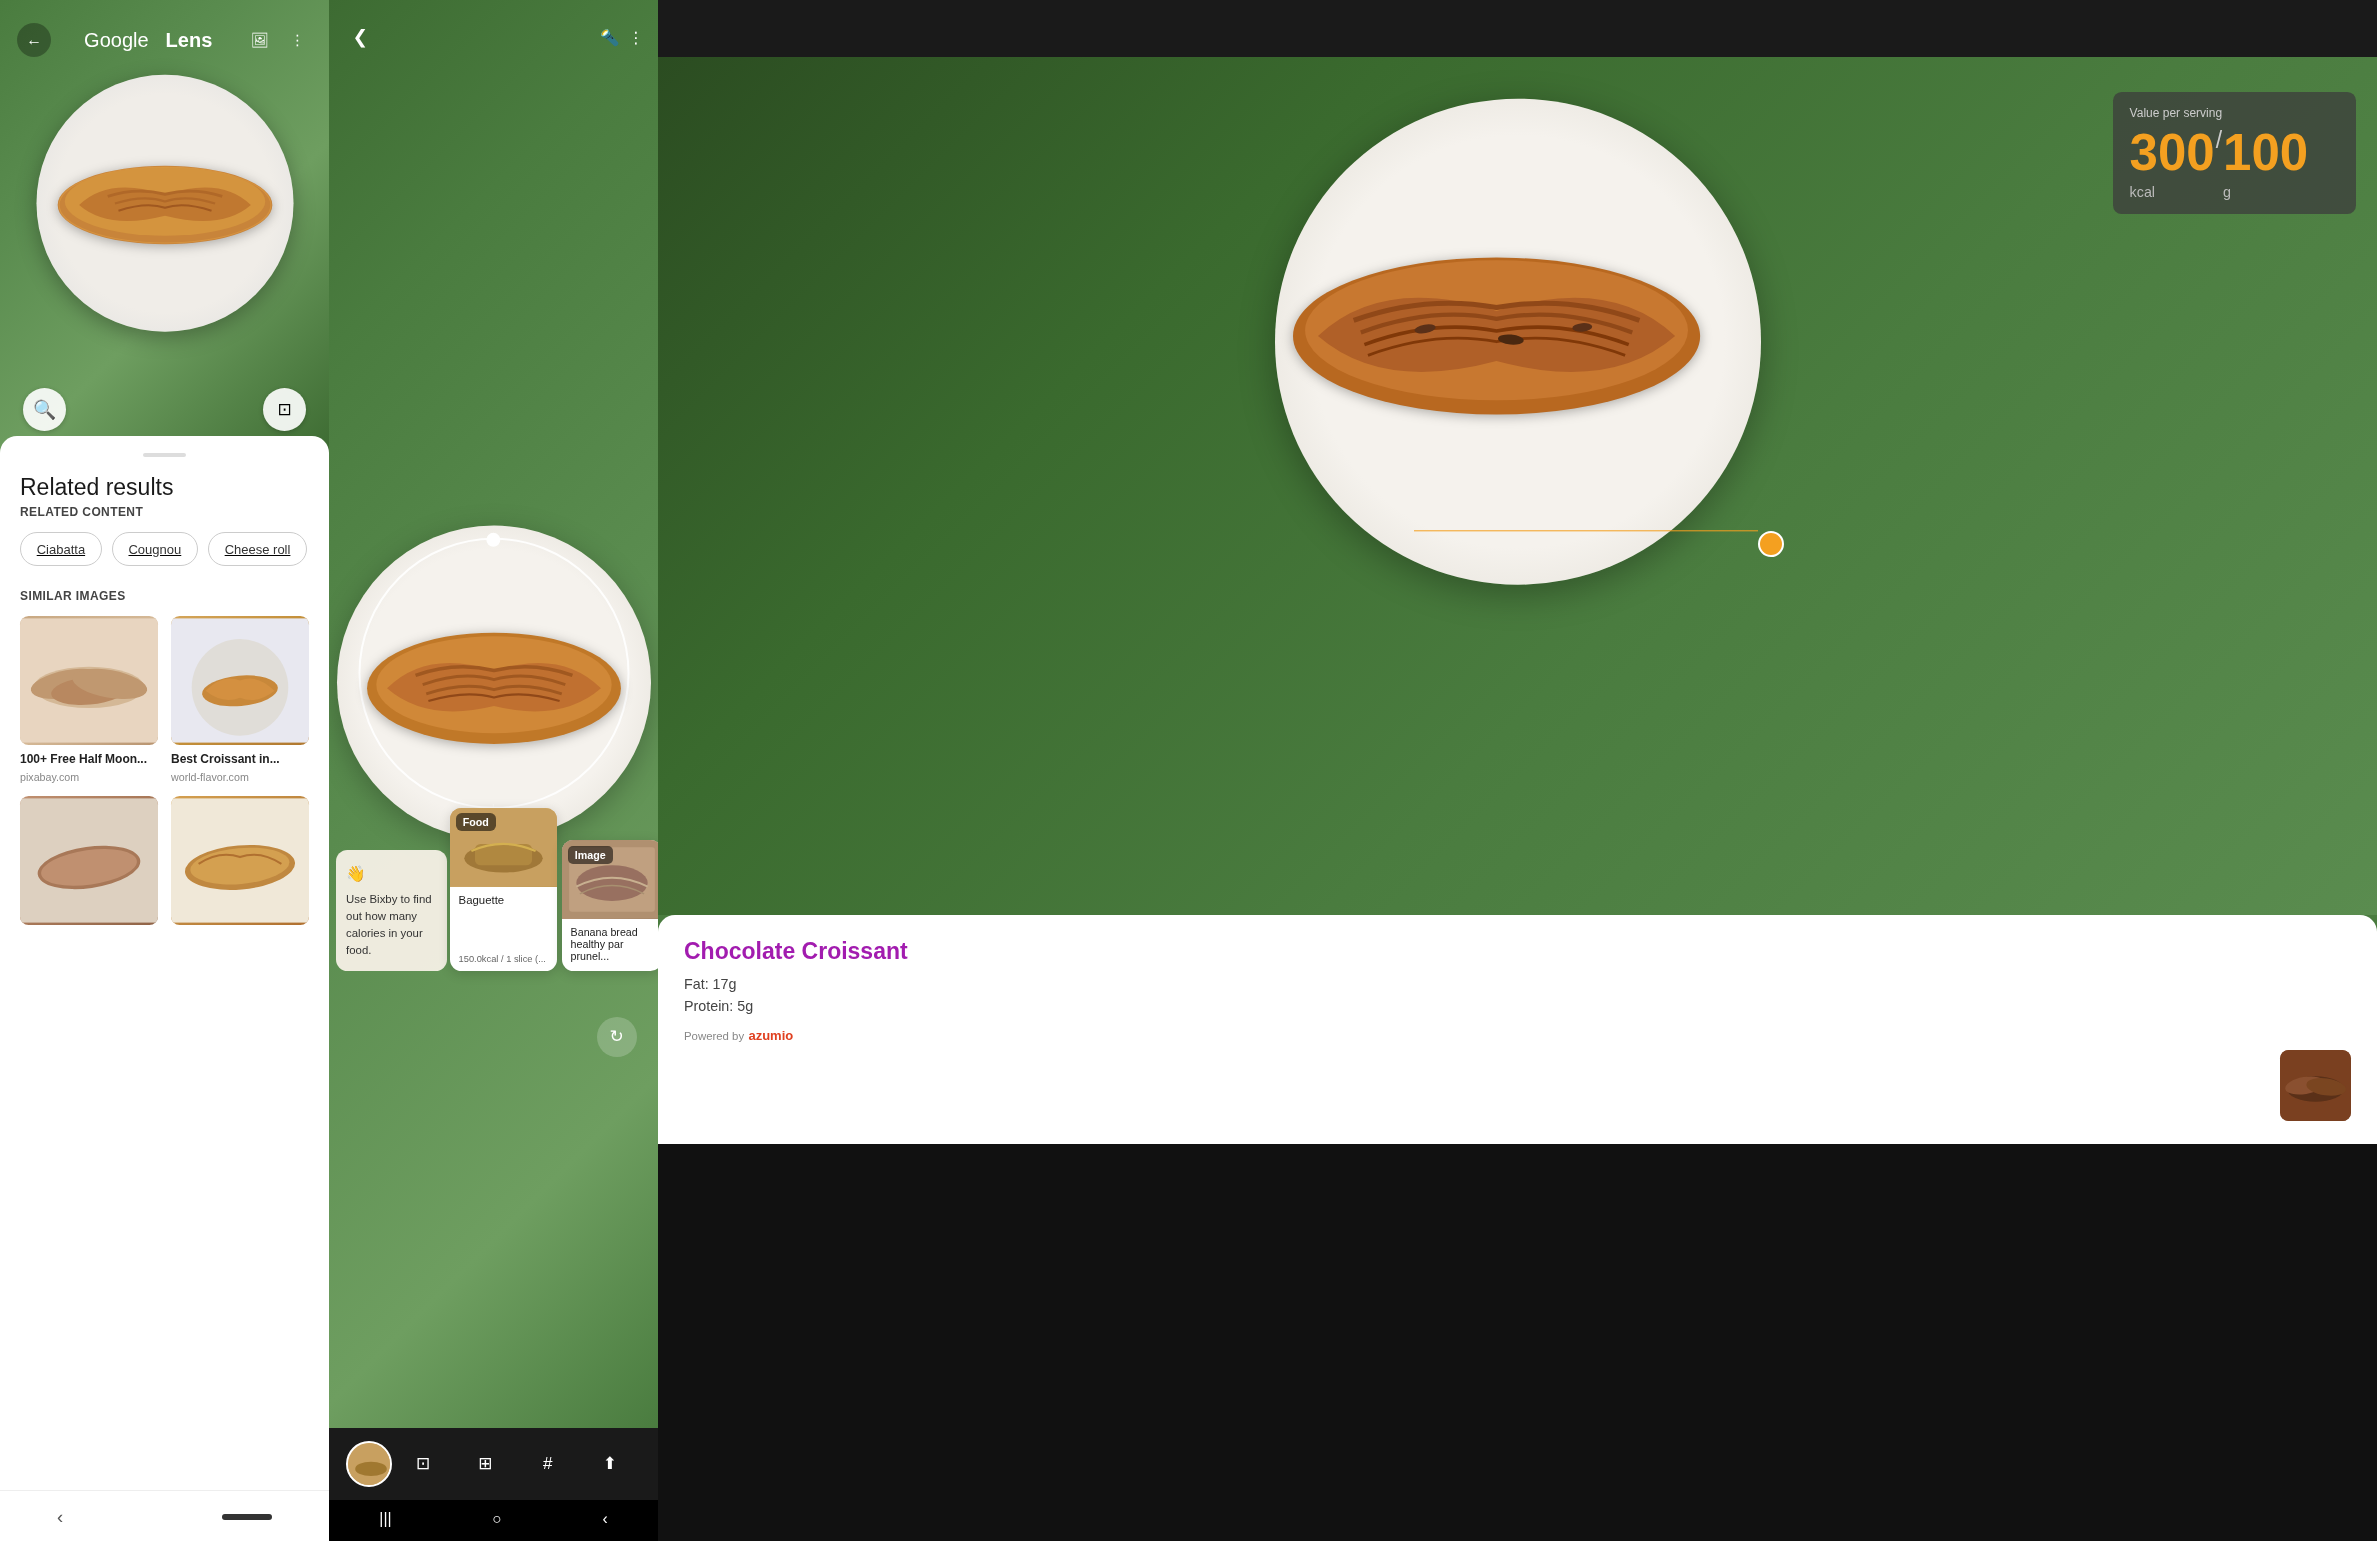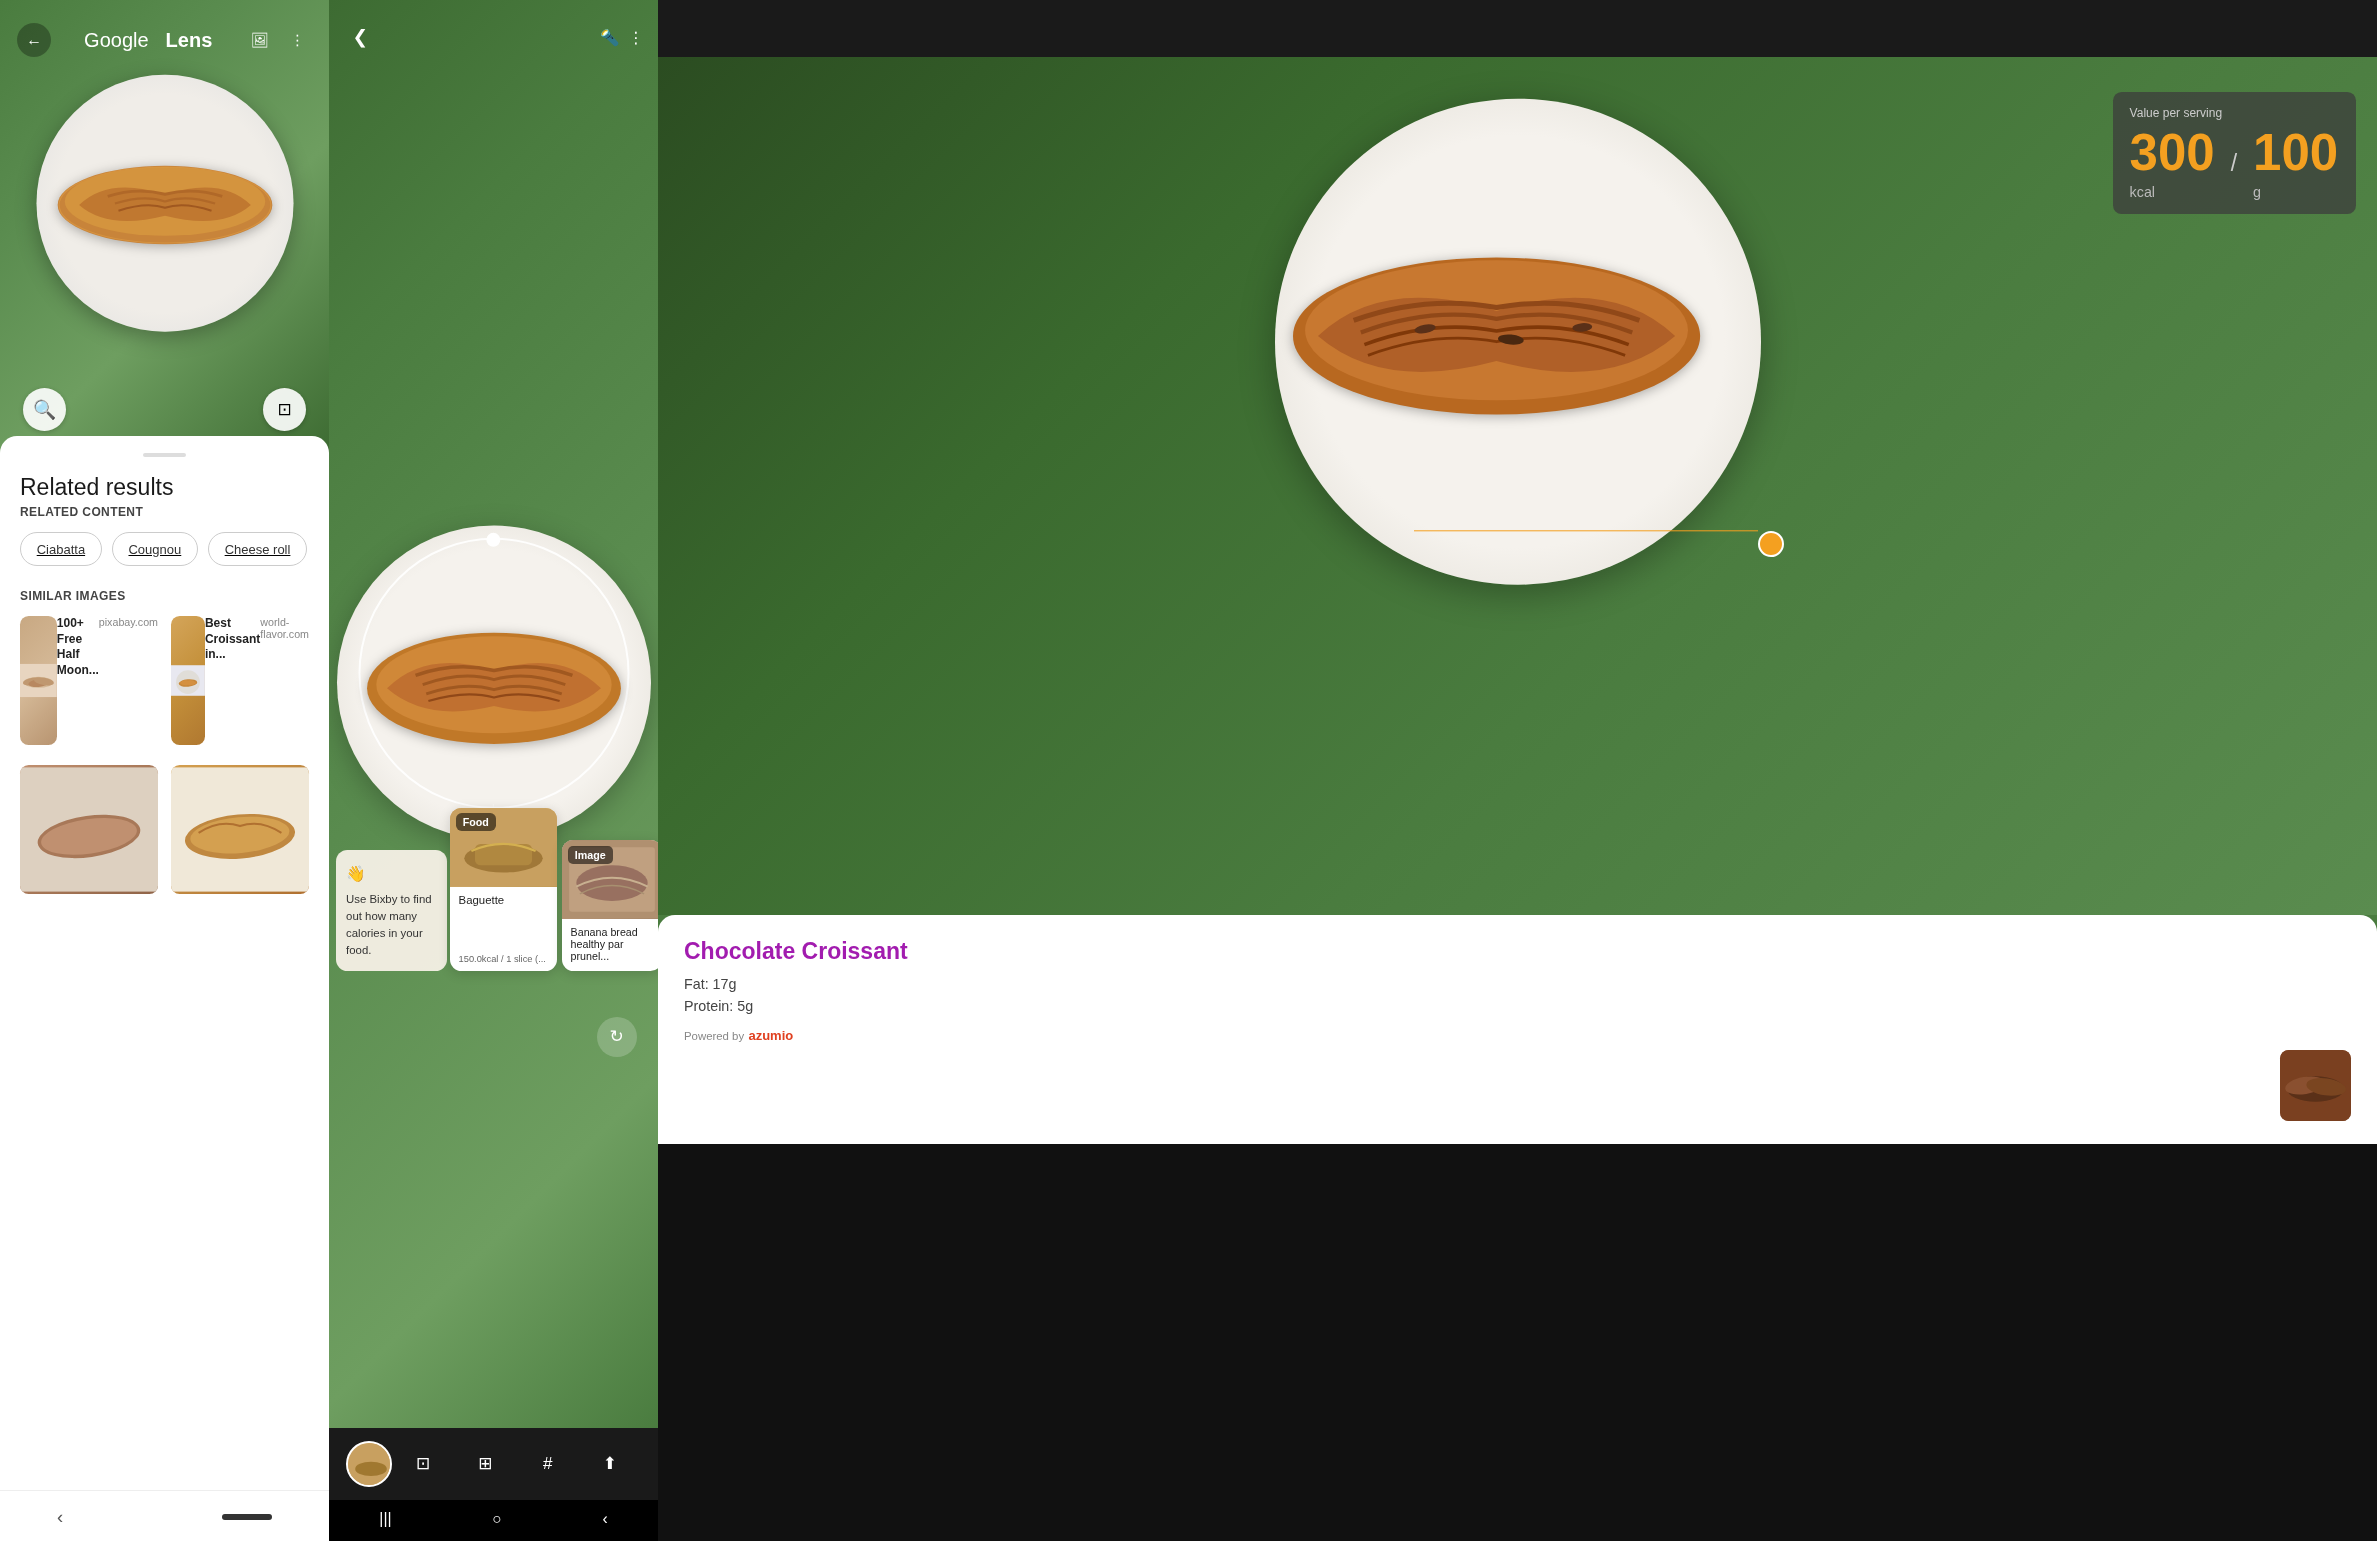--- a/index.html
+++ b/index.html
@@ -163,21 +163,21 @@
       background: #fff;
       cursor: pointer;
     }
     .similar-images-grid {
       display: grid;
       grid-template-columns: 1fr 1fr;
       gap: 13px;
     }
     .similar-item {
       display: flex;
-      flex-direction: row;
+      flex-direction: column;
     }
     .similar-img-box {
       width: 100%;
       height: 129px;
       border-radius: 8.6px;
       overflow: hidden;
       background: #e8d5c0;
       margin-bottom: 7.1px;
     }
     .sim-img-1 { background: linear-gradient(135deg, #c8a882 0%, #d4b896 50%, #b89470 100%); }
@@ -518,22 +518,22 @@
       padding: 14.3px 17px;
       color: white;
     }
     .nutrition-label {
       font-size: 12px;
       color: #ccc;
       margin-bottom: 7.1px;
     }
     .nutrition-values {
       display: flex;
-      align-items: center;
-      gap: 16px;
+      align-items: flex-start;
+      gap: 1px;
     }
     .nut-val {
       font-size: 51px;
       font-weight: 700;
       color: #f4a020;
       line-height: 1;
     }
     .nut-slash {
       font-size: 23px;
       color: #ccc;

